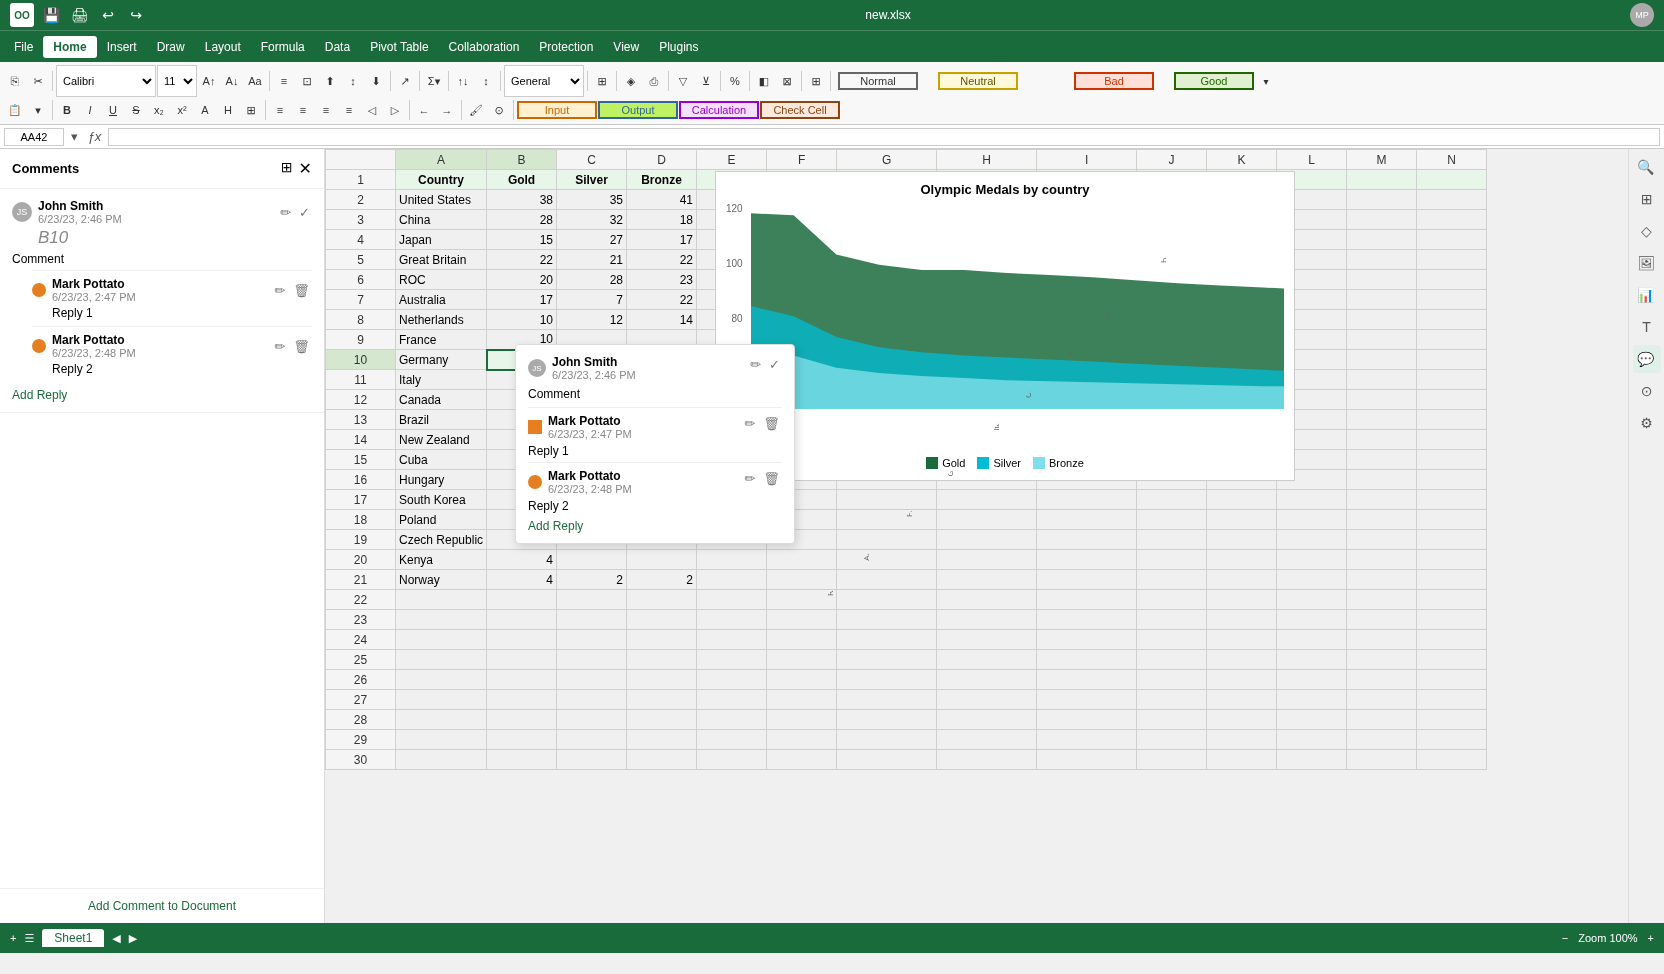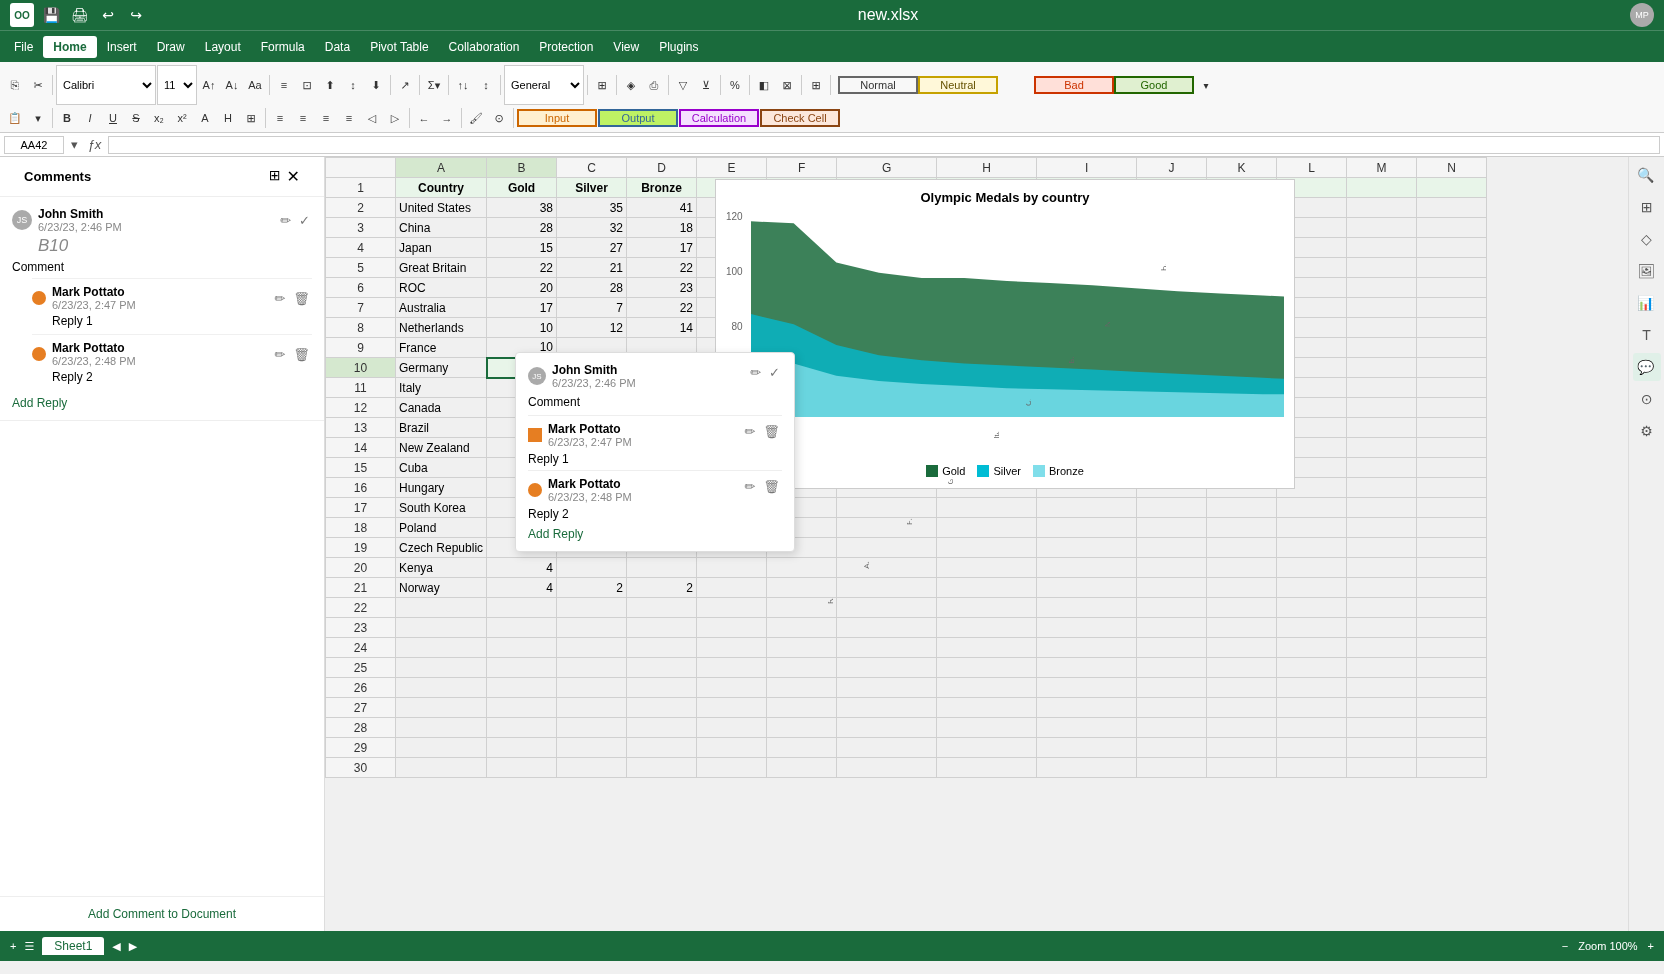--- a/index.html
+++ b/index.html
@@ -1,35 +1,35 @@
 <!DOCTYPE html>
 <html><head>
   <meta charset="utf-8">
   <style>
     * { box-sizing: border-box; margin: 0; padding: 0; }
     body { font-family: 'Segoe UI', Tahoma, Geneva, Verdana, sans-serif; font-size: 12px; background: #f0f0f0; overflow: hidden; width: 1664px; height: 974px; }
 
     
     #titlebar { background: #1a6b3c; height: 30px; display: flex; align-items: center; justify-content: space-between; padding: 0 10px; color: white; }
     #titlebar-left { display: flex; align-items: center; gap: 8px; }
-    #titlebar-center { font-size: 16px; color: white; }
+    #titlebar-center { font-size: 12px; color: white; }
     #titlebar-right { display: flex; align-items: center; }
     .tb-icon { width: 20px; height: 20px; display: flex; align-items: center; justify-content: center; cursor: pointer; font-size: 14px; }
 
     
     #menubar { background: #1a6b3c; height: 32px; display: flex; align-items: center; padding: 0 4px; border-top: 1px solid rgba(255,255,255,0.2); }
     .menu-item { color: white; padding: 4px 10px; font-size: 12px; cursor: pointer; border-radius: 3px; }
     .menu-item.active { background: white; color: #1a6b3c; font-weight: 600; }
 
     
     #main { display: flex; height: calc(974px - 30px - 32px - 82px - 26px - 30px); }
 
     
     #comments-sidebar { width: 325px; background: white; border-right: 1px solid #ddd; display: flex; flex-direction: column; overflow-y: auto; }
-    #comments-header { display: flex; align-items: center; justify-content: space-between; padding: 10px 24px; border-bottom: 1px solid #eee; }
+    #comments-header { display: flex; align-items: center; justify-content: space-between; padding: 10px 12px; border-bottom: 1px solid #eee; }
     #comments-header h3 { font-size: 13px; font-weight: 600; }
     #comments-header-icons { display: flex; gap: 6px; }
     .comment-entry { padding: 10px 12px; border-bottom: 1px solid #eee; }
     .comment-author-row { display: flex; align-items: center; justify-content: space-between; margin-bottom: 2px; }
     .comment-author { display: flex; align-items: center; gap: 6px; }
     .avatar-gray { width: 20px; height: 20px; background: #aaa; border-radius: 50%; display: flex; align-items: center; justify-content: center; color: white; font-size: 9px; }
     .comment-cell { font-size: 17px; color: #888; font-style: italic; margin: 3px 0 0 26px; }
     .comment-text { font-size: 12px; margin: 4px 0 4px 0; }
     .comment-icons { display: flex; gap: 4px; }
     .icon-btn { cursor: pointer; font-size: 13px; color: #777; padding: 2px; }
@@ -71,36 +71,36 @@
     .status-left { display: flex; align-items: center; gap: 8px; }
     .status-right { display: flex; align-items: center; gap: 10px; }
     .sheet-tab { background: white; color: #1a6b3c; padding: 2px 12px; border-radius: 3px 3px 0 0; font-size: 12px; font-weight: 500; }
 
     
     #right-panel { width: 36px; background: #f0f0f0; border-left: 1px solid #ddd; display: flex; flex-direction: column; align-items: center; padding: 4px 0; gap: 4px; }
     .right-icon-btn { width: 28px; height: 28px; display: flex; align-items: center; justify-content: center; cursor: pointer; border-radius: 3px; color: #555; font-size: 14px; }
     .right-icon-btn.active { background: #e0f0e8; color: #1a6b3c; }
 
     
-    #styles-panel { display: flex; align-items: center; gap: 0; margin-left: 4px; }
+    #styles-panel { display: flex; align-items: center; gap: 20px; margin-left: 4px; }
     .style-box { border: 2px solid; padding: 1px 8px; font-size: 11px; min-width: 80px; text-align: center; }
     .style-normal { border-color: #666; color: #333; }
     .style-neutral { border-color: #c6a200; background: #fff8d9; color: #665200; }
     .style-bad { border-color: #cc3300; background: #ffe0d9; color: #cc3300; margin-left: 36px; }
     .style-good { border-color: #226600; background: #e0f0d0; color: #226600; }
     .style-input { border-color: #cc6600; background: #fff0d0; color: #cc6600; }
     .style-output { border-color: #336699; background: #bef264; color: #336699; }
     .style-calc { border-color: #9900cc; background: #f5e0ff; color: #9900cc; }
     .style-check { border-color: #8b4513; background: #fce8dc; color: #8b4513; }
 
     .toolbar-full { display: flex; flex-direction: column; background: #f8f8f8; border-bottom: 1px solid #ccc; padding: 2px; }
     .t-row { display: flex; align-items: center; gap: 1px; padding: 1px 2px; }
     .t-btn { display: flex; align-items: center; justify-content: center; min-width: 22px; height: 22px; cursor: pointer; border: 1px solid transparent; border-radius: 2px; font-size: 11px; color: #333; padding: 0 2px; }
     .t-sep { width: 1px; height: 20px; background: #ccc; margin: 0 2px; }
-    .t-select { height: 40px; border: 1px solid #ccc; font-size: 11px; background: white; padding: 0 2px; }
+    .t-select { height: 32px; border: 1px solid #ccc; font-size: 11px; background: white; padding: 0 2px; }
 
     .formula-bar { display: flex; align-items: center; background: white; border-bottom: 1px solid #ccc; height: 24px; padding: 0 4px; gap: 4px; }
     .formula-cell-ref { width: 60px; border: 1px solid #ccc; height: 18px; font-size: 11px; text-align: center; padding: 0 2px; }
     .formula-icon { font-size: 13px; color: #555; cursor: pointer; padding: 0 3px; }
     .formula-input { flex: 1; border: 1px solid #ccc; height: 18px; font-size: 11px; padding: 0 4px; }
   </style>
 </head>
 <body>
 
 <div id="titlebar">

